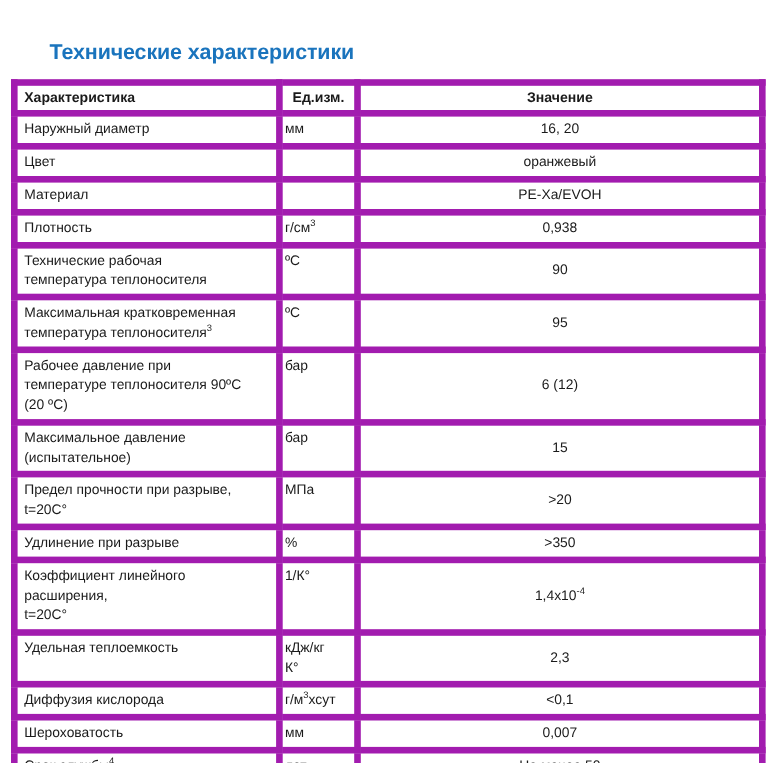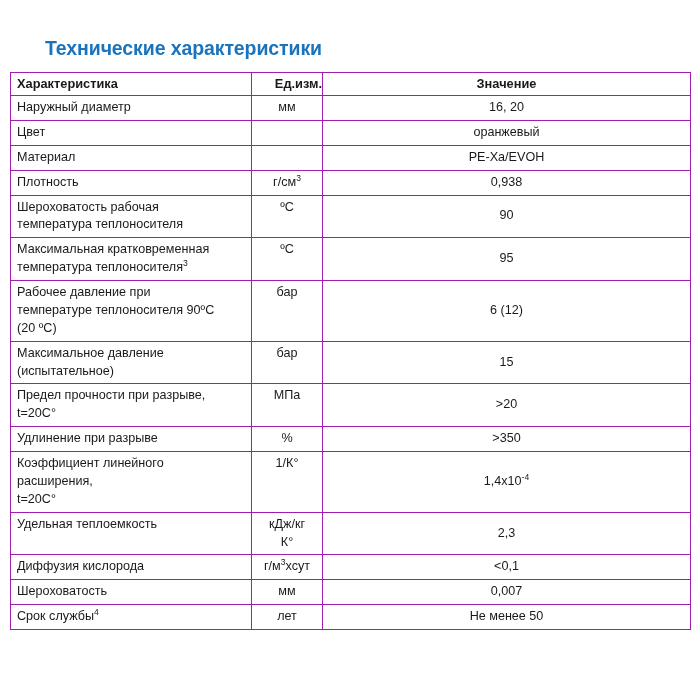--- a/index.html
+++ b/index.html
@@ -38,42 +38,42 @@
     border-collapse: collapse;
     table-layout: fixed;
     font-size: 12.6px;
   }
   .spec-table col.c-name  { width: 241px; }
   .spec-table col.c-unit  { width: 71px;  }
   .spec-table col.c-value { width: 368px; }
 
   .spec-table th,
   .spec-table td {
-    border: 1px solid #a21caf;
+    border: 6px solid #a21caf;
     padding: 0;
     vertical-align: top;
   }
   .spec-table thead th {
     font-weight: bold;
     font-size: 12.8px;
     padding: 3px 0 4px 0;
     vertical-align: middle;
   }
   .th-name  { text-align: left; padding-left: 6px !important; }
-  .th-unit  { text-align: right; }
+  .th-unit  { text-align: center; }
   .th-value { text-align: center; }
 
   td.cell-name {
     text-align: left;
     padding: 3px 4px 3px 6px;
     line-height: 1.42;
     margin-left: 22px;
   }
   td.cell-unit {
-    text-align: center;
+    text-align: left;
     padding: 3px 2px 3px 2px;
     line-height: 1.42;
   }
   td.cell-value {
     text-align: center;
     padding: 3px 4px 3px 4px;
     line-height: 1.42;
     vertical-align: middle;
   }
   tr.tall td.cell-value { vertical-align: middle; }
@@ -132,21 +132,21 @@
       </tr>
 
       <tr>
         <td class="cell-name">Плотность</td>
         <td class="cell-unit"><span class="nowrap"><span>г/см</span><sup>3</sup></span></td>
         <td class="cell-value">0,938</td>
       </tr>
 
       <tr class="tall">
         <td class="cell-name">
-          <span class="line">Шероховатость рабочая</span>
+          <span class="line">Технические рабочая</span>
           <span class="line">температура теплоносителя</span>
         </td>
         <td class="cell-unit">ºC</td>
         <td class="cell-value">90</td>
       </tr>
 
       <tr class="tall">
         <td class="cell-name">
           <span class="line">Максимальная кратковременная</span>
           <span class="line"><span>температура теплоносителя</span><sup>3</sup></span>

